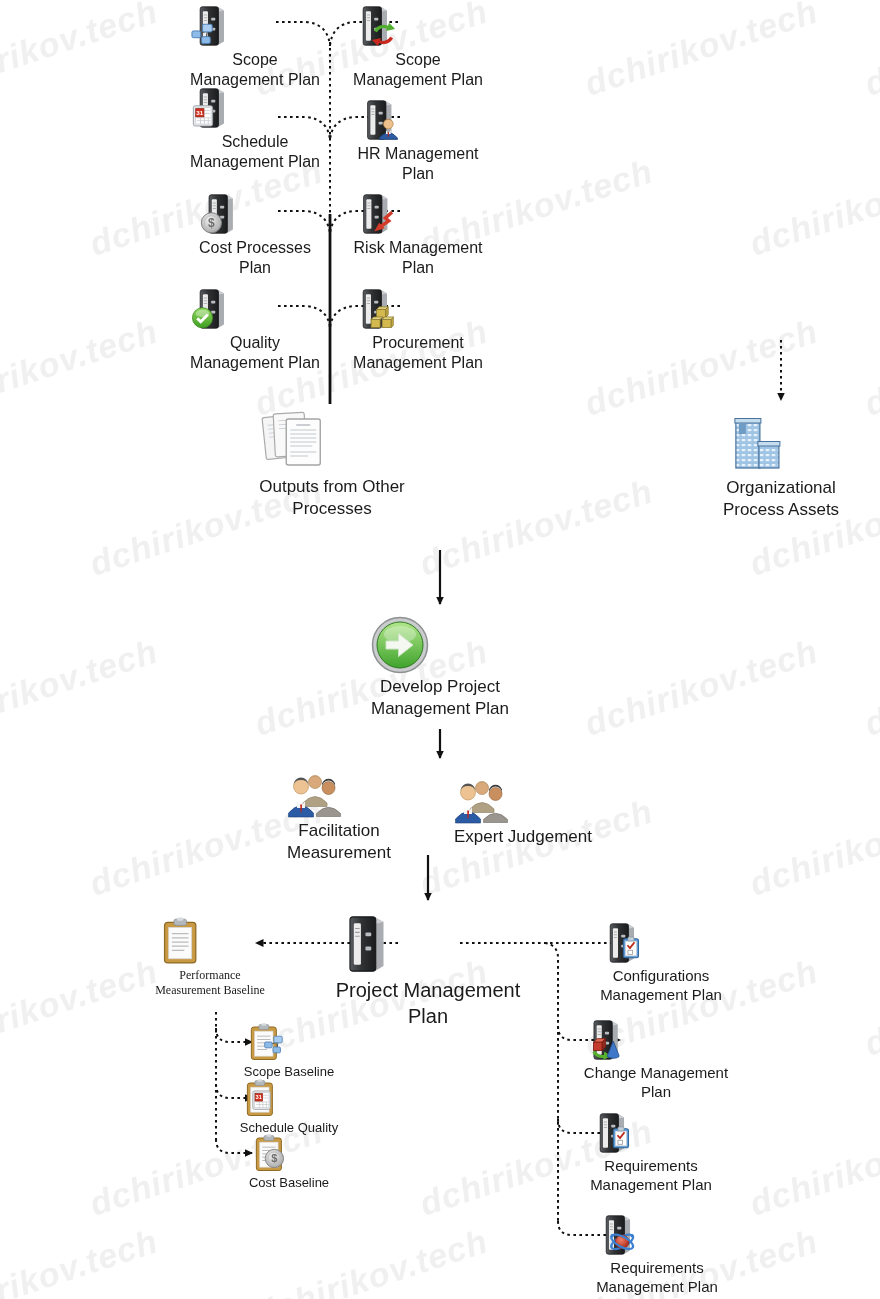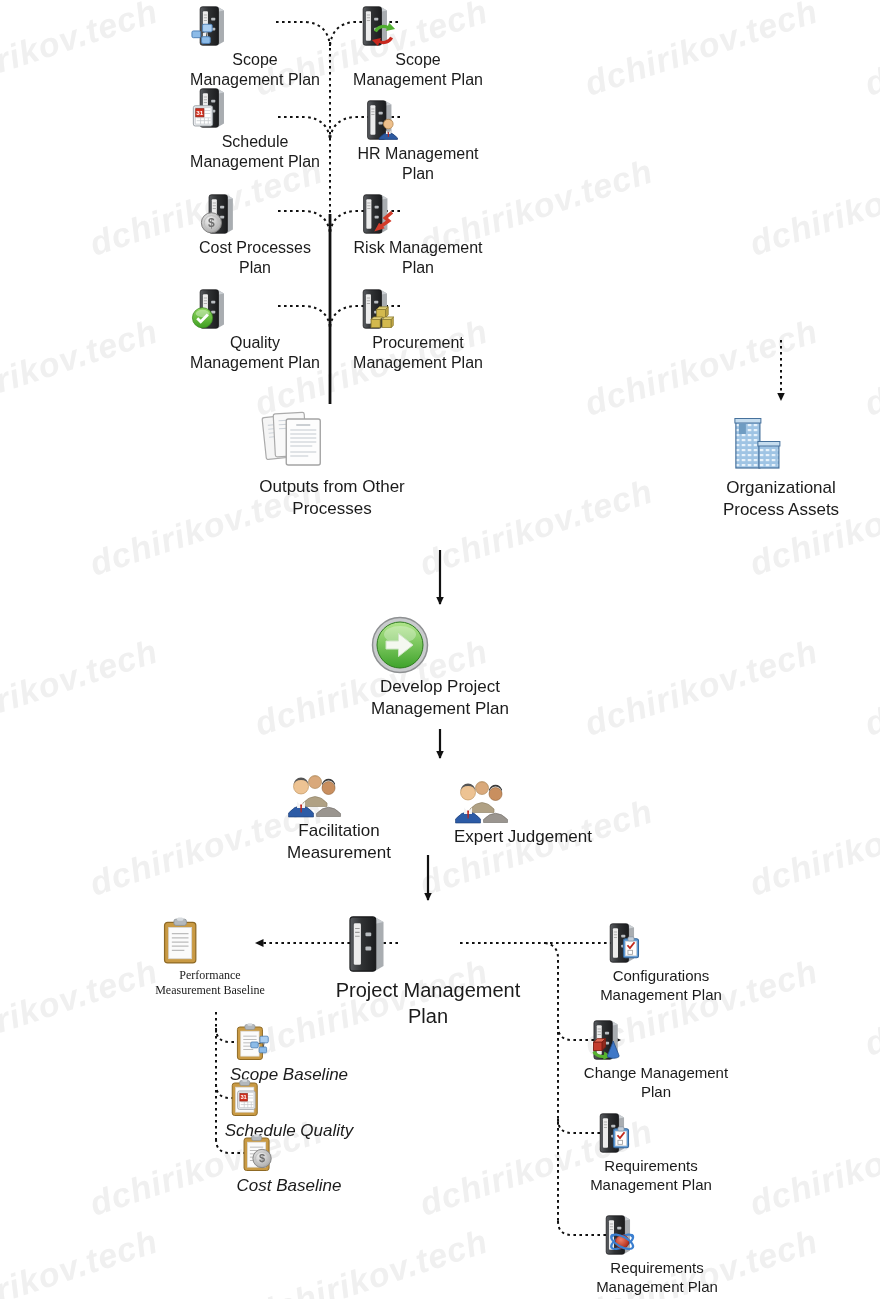--- a/index.html
+++ b/index.html
@@ -13,21 +13,21 @@
   .sol{stroke:#111;stroke-width:2.2;fill:none;}
   .thick{stroke-width:2.8;}
   .arr{marker-end:url(#arrh);}
   .node{position:absolute;z-index:2;display:flex;flex-direction:column;align-items:flex-start;
         transform:translateX(-50%);}
   .label{white-space:pre-line;width:max-content;text-align:center;line-height:1.24;margin-top:2px;}
   .fs16{font-size:16px;}
   .fs17{font-size:17px;line-height:1.32;}
   .fs15{font-size:15px;}
   .fs145{font-size:12px;font-family:Liberation Serif, serif;}
-  .fs13{font-size:17px;font-style:italic;}
+  .fs13{font-size:13px;}
   .fs185{font-size:20px;line-height:1.3;}
   svg text{font-family:"Liberation Sans",sans-serif;}
 </style>
 </head>
 <body>
 
 <div class="canvas">
 
   <div class="wm-layer">
     <i class="wm" style="left:-80px;top:28px">dchirikov.tech</i>

